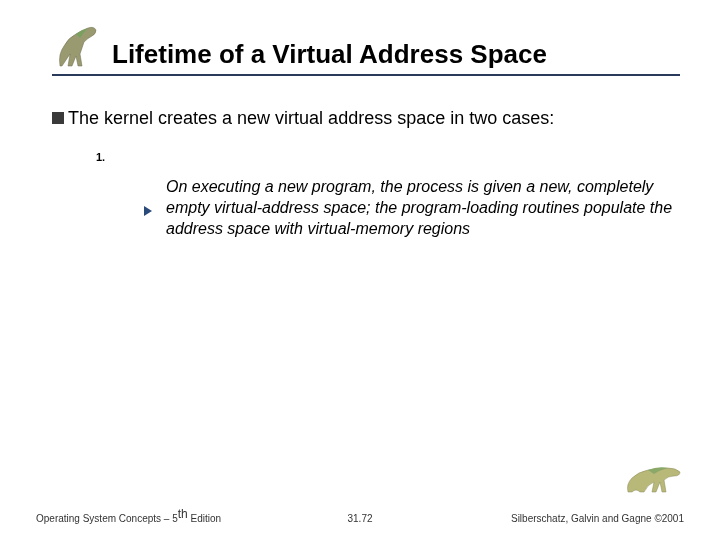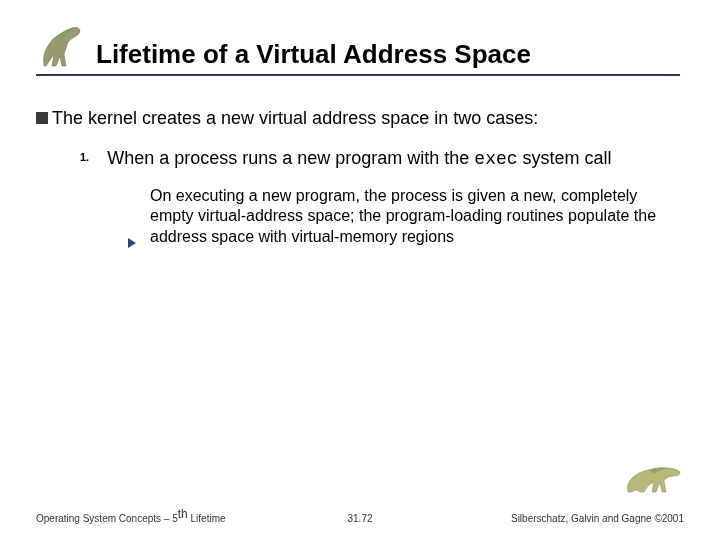--- a/index.html
+++ b/index.html
@@ -7,21 +7,21 @@
     width: 720px;
     height: 540px;
     background: #fff;
     font-family: Arial, Helvetica, sans-serif;
     position: relative;
     overflow: hidden;
   }
   .slide {
     width: 100%;
     height: 100%;
-    padding: 20px 40px 0 36px;
+    padding: 20px 40px 0 52px;
     position: relative;
   }
   .title-row {
     display: flex;
     align-items: flex-end;
     border-bottom: 2px solid #2a3a5a;
     padding-bottom: 4px;
     margin-bottom: 30px;
   }
   .dino-left {
@@ -77,23 +77,24 @@
     margin-right: 18px;
     flex: 0 0 auto;
   }
   .num-body {
     font-size: 18px;
     line-height: 1.35;
   }
   .code { font-family: "Courier New", monospace; }
   .sub-item {
     display: flex;
-    align-items: flex-end;
+    align-items: center;
     margin-left: 92px;
     margin-top: 14px;
+    font-style: italic;
   }
   .tri-bullet {
     width: 0; height: 0;
     border-top: 5px solid transparent;
     border-bottom: 5px solid transparent;
     border-left: 8px solid #2a4a7a;
     margin-top: 5px;
     margin-right: 14px;
     flex: 0 0 auto;
   }
@@ -136,38 +137,35 @@
     <h1 class="title">Lifetime of a Virtual Address Space</h1>
   </div>
 
   <div class="bullet-row">
     <div class="square-bullet"></div>
     <div class="body-text">The kernel creates a new virtual address space in two cases:</div>
   </div>
 
   <div class="num-item">
     <div class="num-marker">1.</div>
-    <div class="num-body">
-      <span>When a process runs a new program with the </span><span class="code">exec</span><span> system call</span>
-    </div>
   </div>
 
   <div class="sub-item">
     <div class="tri-bullet"></div>
     <div class="sub-body">On executing a new program, the process is given a new, completely empty virtual-address space; the program-loading routines populate the address space with virtual-memory regions</div>
   </div>
 
   <div class="dino-right">
     <svg viewBox="0 0 60 40" width="60" height="40">
       <path d="M4 36 Q2 28 8 22 Q14 16 24 14 Q34 12 44 12 Q52 12 56 16 Q56 20 50 20 Q44 20 40 24 L42 36 L38 36 L36 26 L32 36 L28 36 L30 26 Q24 28 20 36 L16 36 Q12 32 8 36 Z" fill="#b8b878" stroke="#888858" stroke-width="0.5"></path>
       <path d="M24 14 Q34 10 44 12 Q36 14 30 18" fill="#8aa868"></path>
     </svg>
   </div>
 
   <div class="footer">
     <div class="footer-left">
-      <span>Operating System Concepts – 5</span><sup>th</sup><span> Lifetime</span>
+      <span>Operating System Concepts – 5</span><sup>th</sup><span> Edition</span>
     </div>
     <div class="footer-center">31.72</div>
     <div class="footer-right">Silberschatz, Galvin and Gagne ©2001</div>
   </div>
 
 </div>
 
 </body></html>

